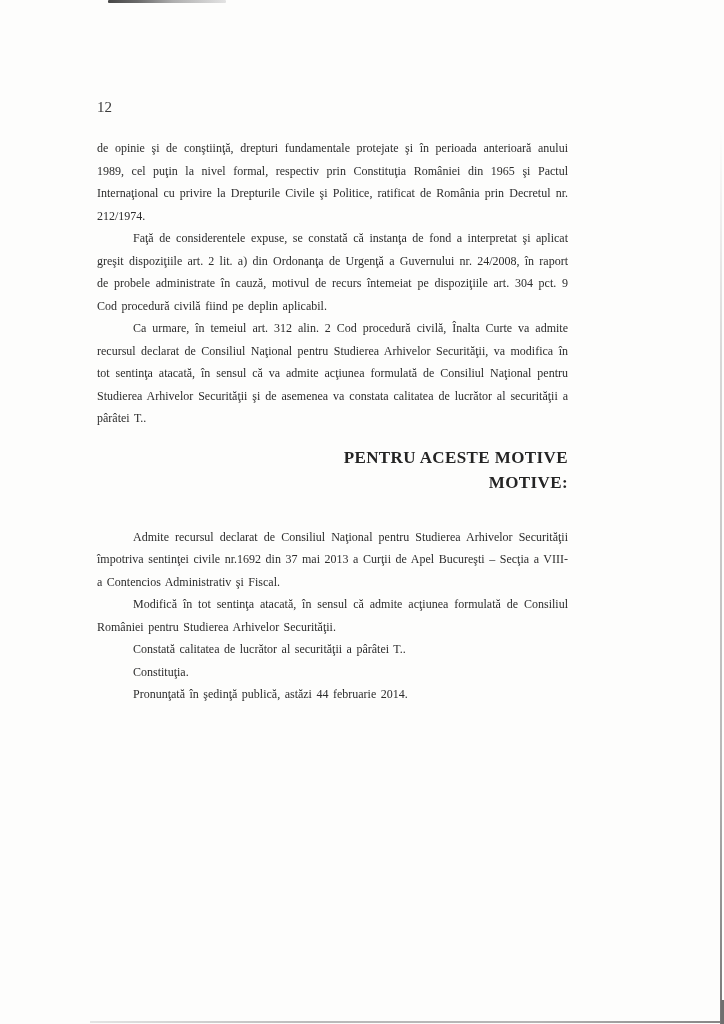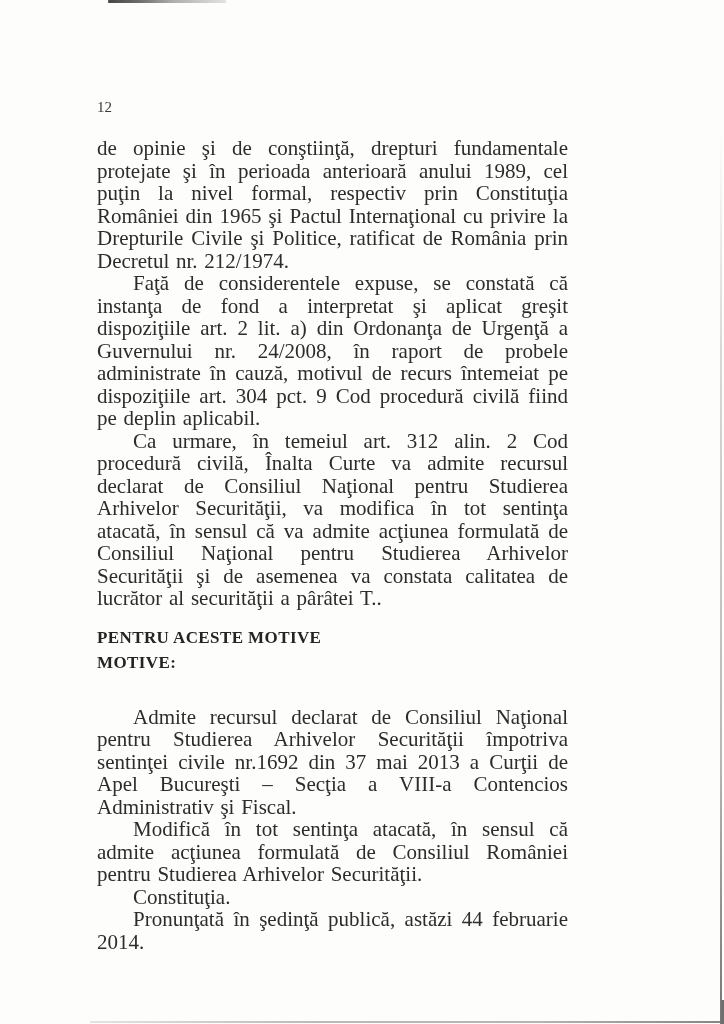--- a/index.html
+++ b/index.html
@@ -25,35 +25,35 @@
     margin-top: 98px;
     font-size: 15px;
     line-height: 18px;
     color: #3a3a3a;
   }
   .body-text {
     margin-top: 21px;
   }
   p.para {
     margin: 0;
-    font-size: 21px;
+    font-size: 12px;
     line-height: 22.5px;
     text-align: justify;
     text-justify: inter-word;
     word-spacing: 1.5px;
     hyphens: none;
     color: #2c2c2c;
   }
   p.para.indent {
     text-indent: 36px;
   }
   .decision-heading {
     margin-top: 15px;
     margin-bottom: 30px;
-    text-align: left;
+    text-align: right;
   }
   .decision-heading .h-line {
     font-size: 17px;
     font-weight: bold;
     line-height: 25.5px;
     letter-spacing: 0.4px;
     color: #242424;
   }
   
   .artifact-top {
@@ -112,19 +112,20 @@
 
     <div class="decision-heading">
       <div class="h-line">PENTRU ACESTE MOTIVE</div>
       <div class="h-line">MOTIVE:</div>
     </div>
 
     <p class="para indent">Admite recursul declarat de Consiliul Naţional pentru Studierea Arhivelor Securităţii împotriva sentinţei civile nr.1692 din 37 mai 2013 a Curţii de Apel Bucureşti – Secţia a VIII-a Contencios Administrativ şi Fiscal.</p>
 
     <p class="para indent">Modifică în tot sentinţa atacată, în sensul că admite acţiunea formulată de Consiliul României pentru Studierea Arhivelor Securităţii.</p>
 
+    <p class="para indent">Constată calitatea de lucrător al securităţii a pârâtei T..</p>
 
     <p class="para indent">Constituţia.</p>
 
     <p class="para indent">Pronunţată în şedinţă publică, astăzi  44 februarie 2014.</p>
 
   </div>
 </div>
 
 </body></html>

